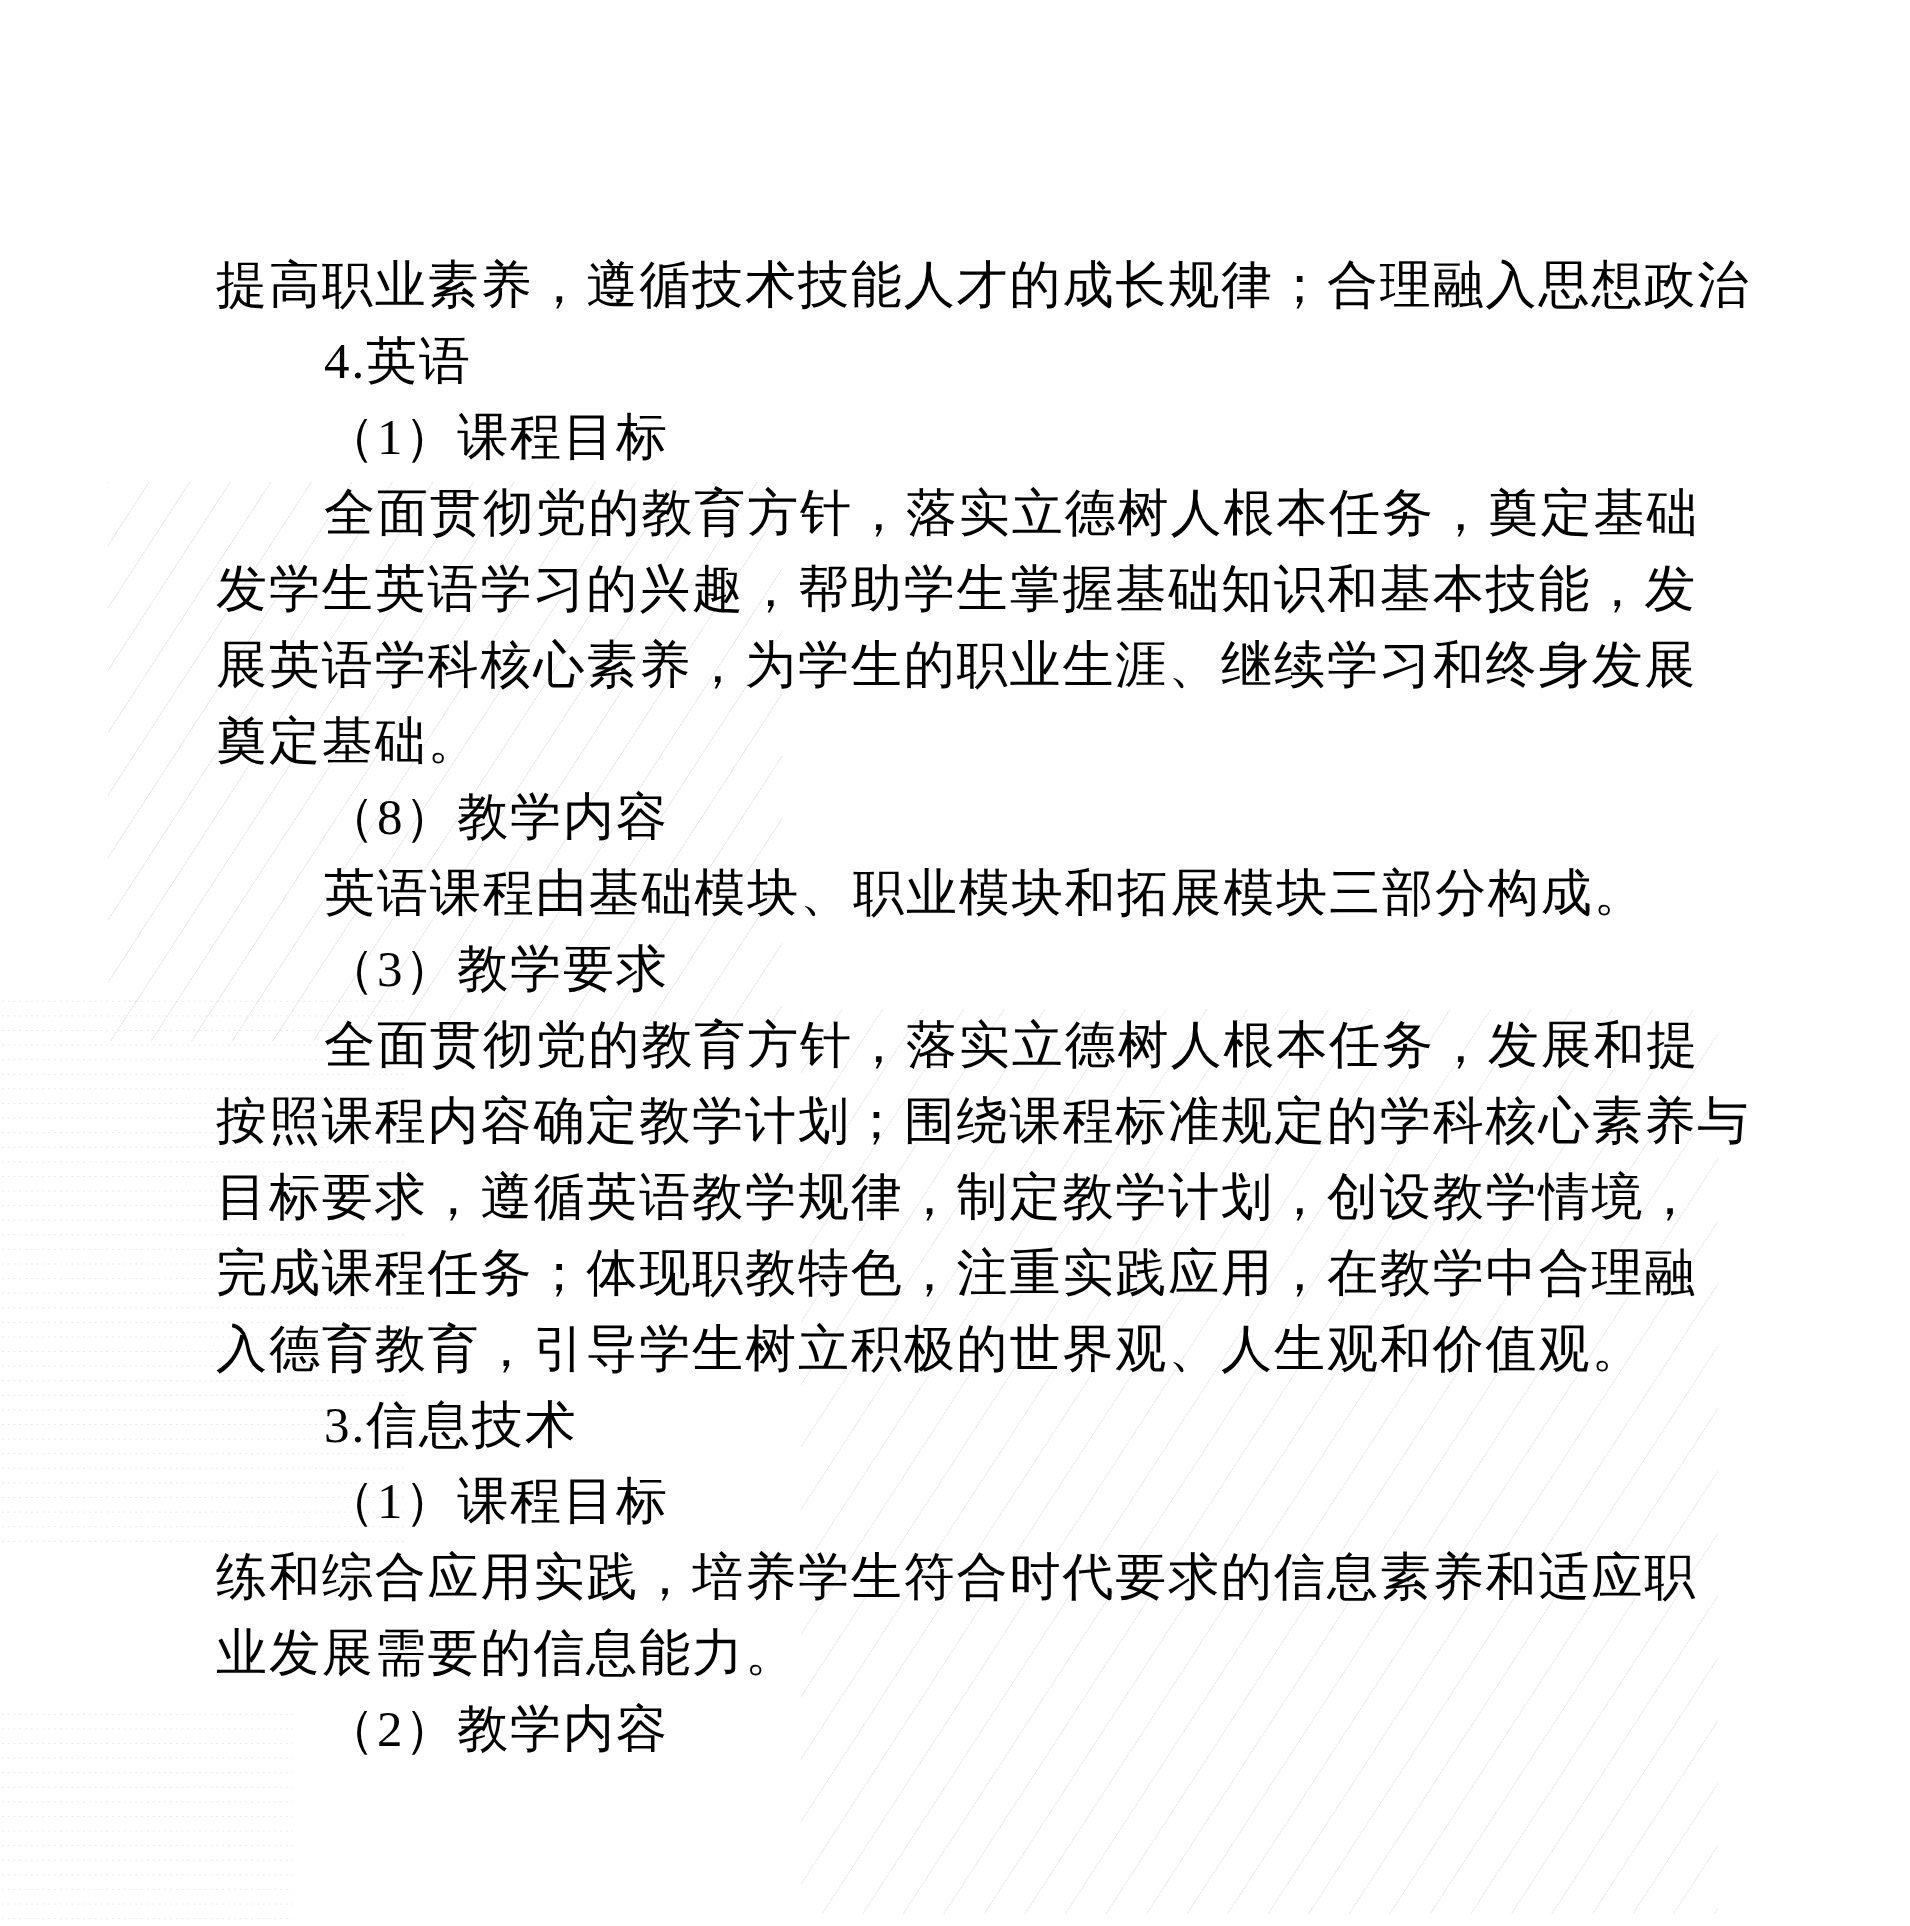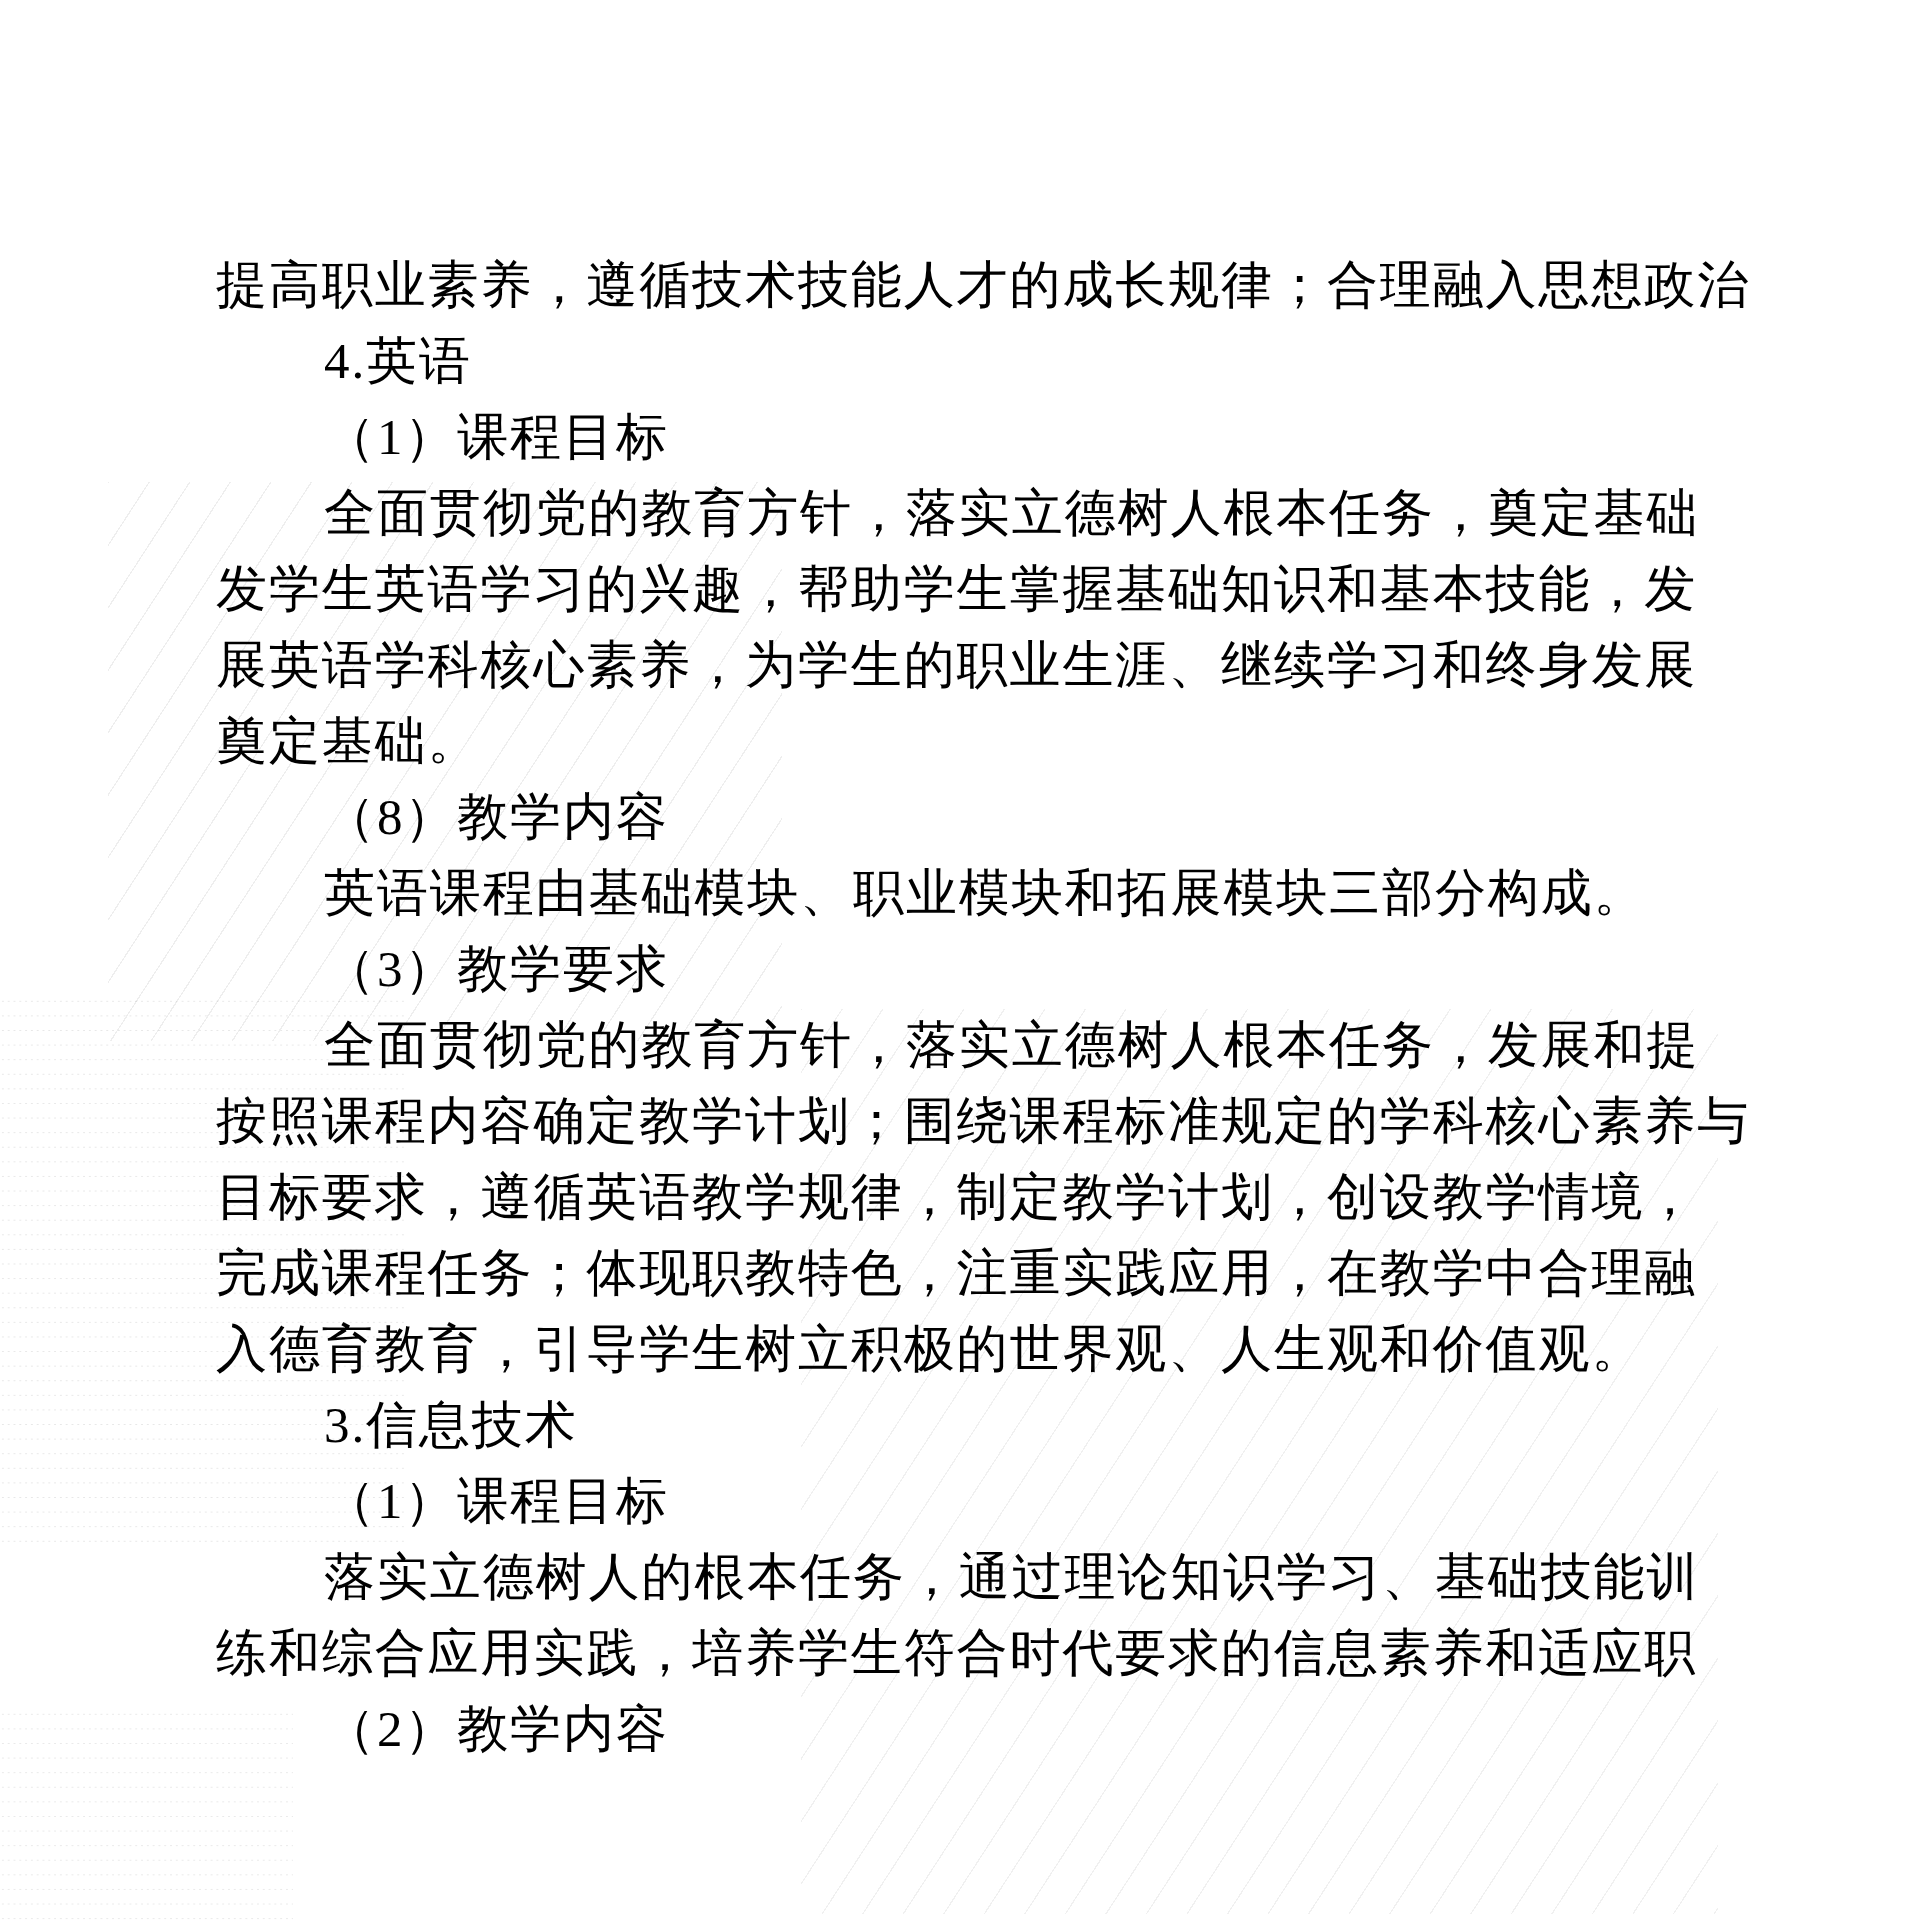--- a/index.html
+++ b/index.html
@@ -73,18 +73,18 @@
   <div class="line indent">（8）教学内容</div>
   <div class="line indent">英语课程由基础模块、职业模块和拓展模块三部分构成。</div>
   <div class="line indent">（3）教学要求</div>
   <div class="line indent">全面贯彻党的教育方针，落实立德树人根本任务，发展和提</div>
   <div class="line">按照课程内容确定教学计划；围绕课程标准规定的学科核心素养与</div>
   <div class="line">目标要求，遵循英语教学规律，制定教学计划，创设教学情境，</div>
   <div class="line">完成课程任务；体现职教特色，注重实践应用，在教学中合理融</div>
   <div class="line">入德育教育，引导学生树立积极的世界观、人生观和价值观。</div>
   <div class="line indent bold">3.信息技术</div>
   <div class="line indent">（1）课程目标</div>
-  <div class="line indent">落实立德树人的根本任务，通过理论知识学习、基础技能训</div>
   <div class="line">练和综合应用实践，培养学生符合时代要求的信息素养和适应职</div>
+  <div class="line">业发展需要的信息能力。</div>
   <div class="line indent">（2）教学内容</div>
 
 </main>
 
 
 </body></html>

